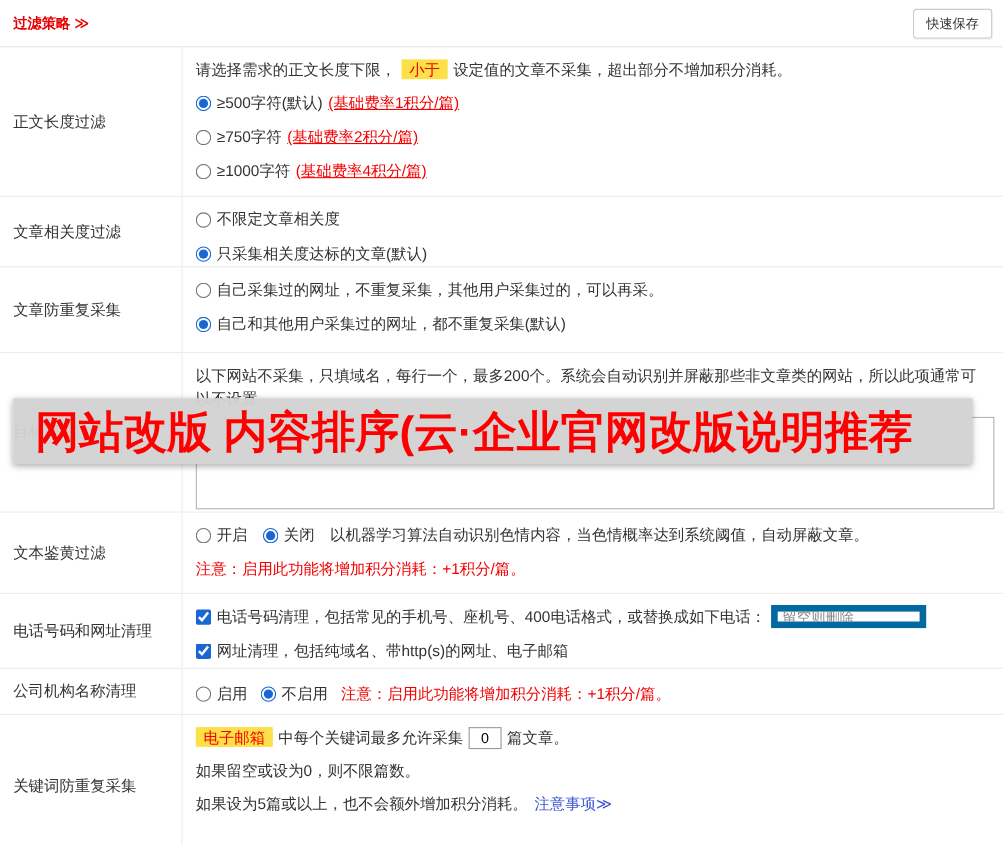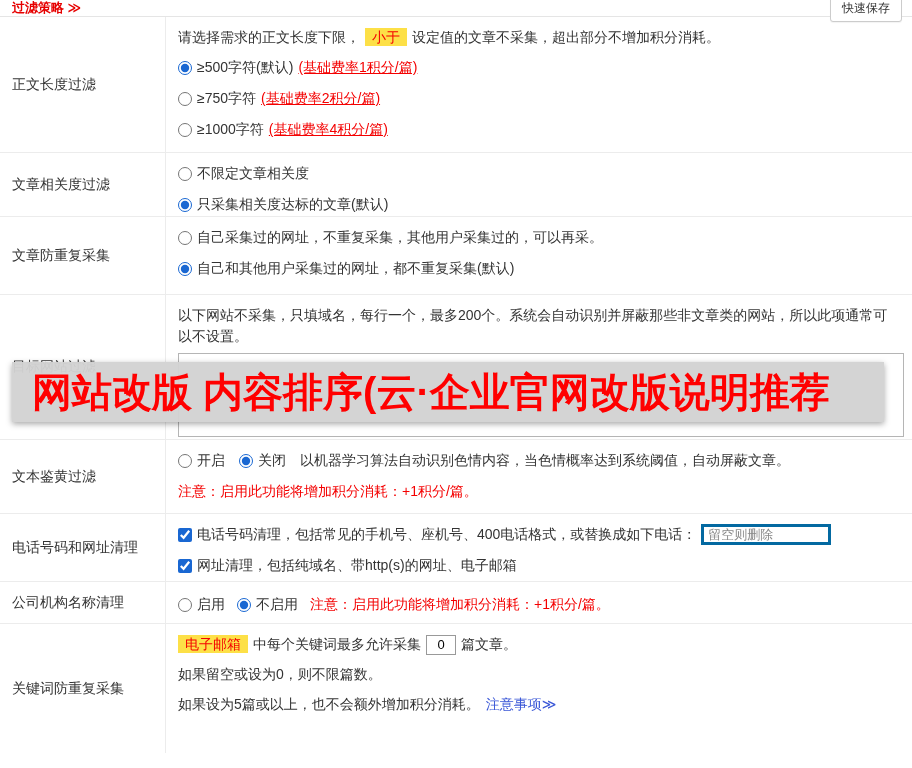--- a/index.html
+++ b/index.html
@@ -1,21 +1,21 @@
 <!DOCTYPE html>
 <html><head>
 <meta charset="utf-8">
 <style>
   * { box-sizing: border-box; margin: 0; padding: 0; }
   html,body { width:912px; height:768px; background:#fff; overflow:hidden;
     font-family:"Liberation Sans","DejaVu Sans",sans-serif; font-size:14px; color:#333; }
   .page { position:relative; width:912px; height:768px; }
 
   
-  .topbar { height:17px; border-bottom:1px solid #e5e5e5; display:flex;
+  .topbar { height:43px; border-bottom:1px solid #e5e5e5; display:flex;
     align-items:center; justify-content:space-between; padding:0 10px 0 12px; }
   .topbar-title { color:#e60000; font-size:13px; font-weight:bold; }
   .save-btn { font-size:12px; color:#333; background:#fff; border:1px solid #ccc;
     border-radius:3px; padding:4px 11px; cursor:pointer; box-shadow:0 1px 1px rgba(0,0,0,.05); }
 
   
   .row { display:flex; border-bottom:1px solid #ececec; width:912px; }
   .row-label { width:166px; border-right:1px solid #ececec; display:flex;
     align-items:center; padding-left:12px; flex:none; color:#333; }
   .row-content { flex:1; padding:10px 8px 6px 12px; }
@@ -31,21 +31,21 @@
 
   .line { line-height:21px; margin-bottom:9px; }
   .opt { display:flex; align-items:center; line-height:21px; margin-bottom:10px; cursor:pointer; }
   input[type=radio], input[type=checkbox] { width:14px; height:14px; margin-right:5px;
     accent-color:#1967d2; flex:none; }
   .hl { background:#fde047; color:#f40000; padding:1px 7px; margin:0 5px; }
   .fee { color:#f40000; text-decoration:underline; margin-left:5px; }
   .red { color:#f40000; }
   .link { color:#3a57d7; cursor:pointer; margin-left:6px; }
 
-  .phone-input { width:130px; height:21px; border:3px solid #0369a1; margin-left:5px;
+  .phone-input { width:141px; height:21px; border:6px solid #0369a1; margin-left:5px;
     padding:0 4px; font-size:13px; }
   .phone-input::placeholder { color:#888; }
   .count-input { width:30px; height:20px; border:1px solid #999; text-align:center;
     margin:0 5px; font-size:13px; }
 
   .sites-desc { line-height:21px; }
   .sites-textarea { display:block; margin-top:6px; width:100%; height:84px;
     border:1px solid #b5b5b5; resize:none; overflow-y:scroll; font-size:13px; padding:3px 5px;
     font-family:"Liberation Sans","DejaVu Sans",sans-serif; }
 

